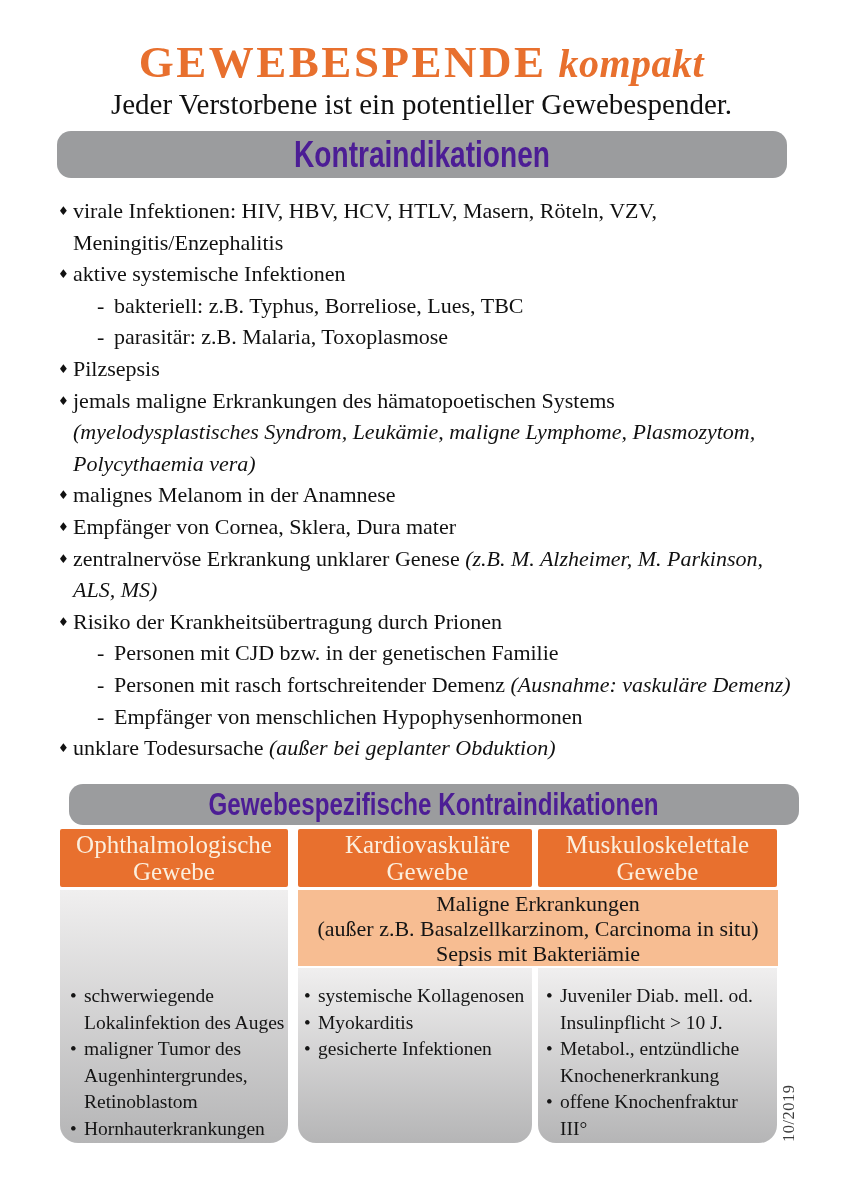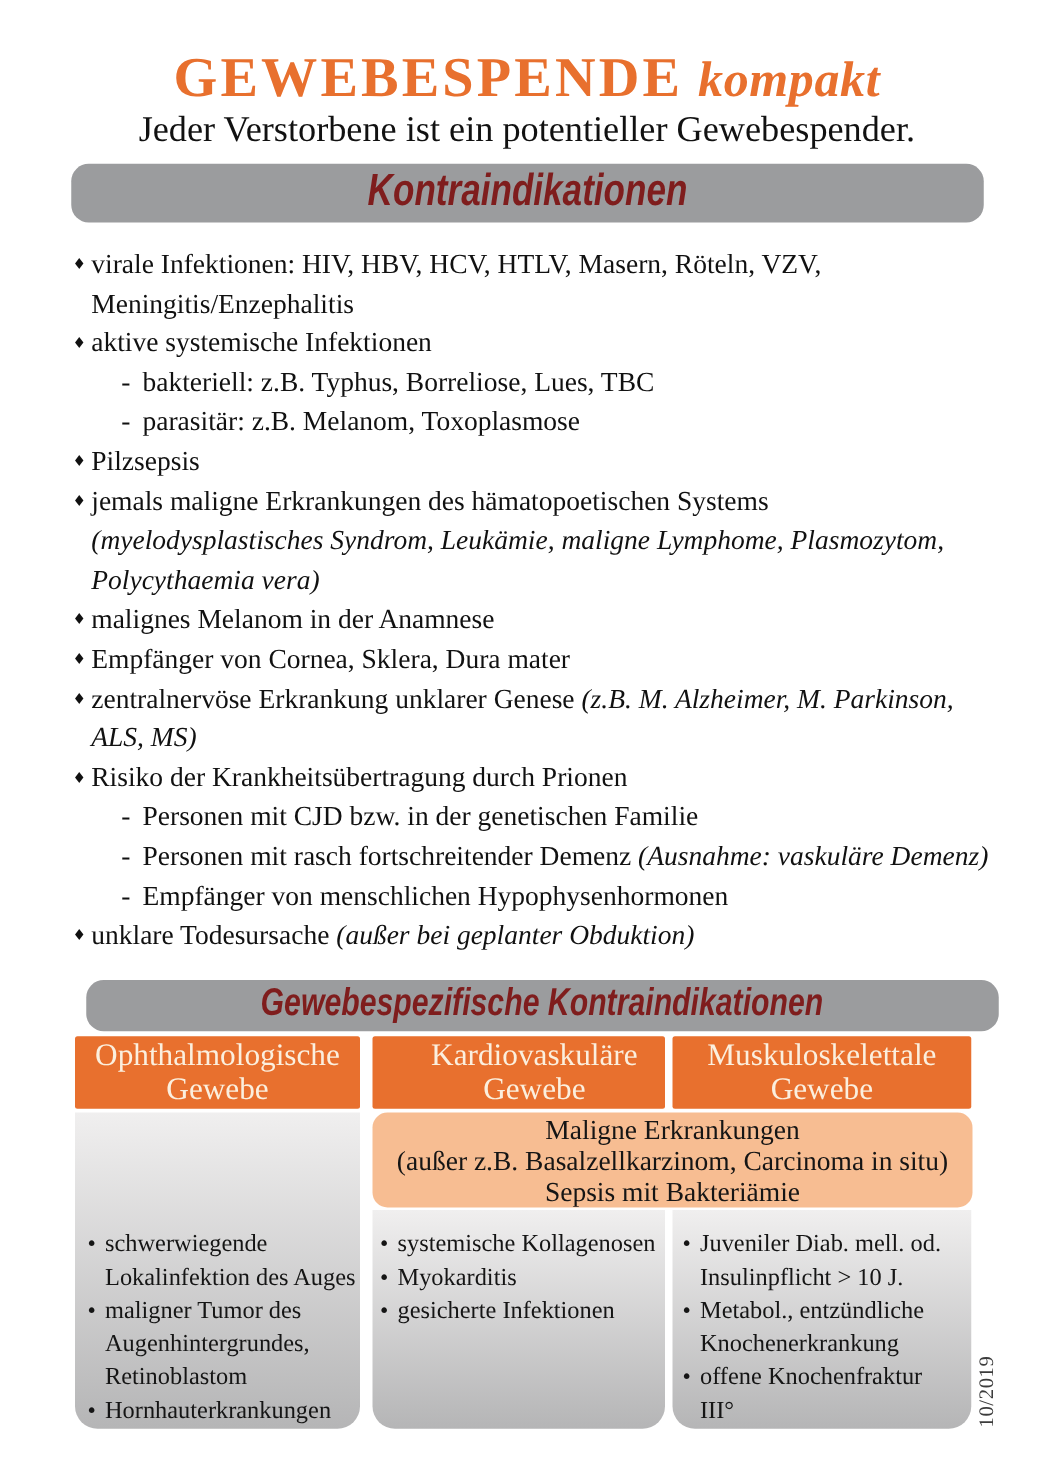--- a/index.html
+++ b/index.html
@@ -36,23 +36,23 @@
   }
   .subtitle{
     position:absolute;top:88px;left:0;width:843px;
     text-align:center;font-size:29px;font-weight:normal;color:#111;
   }
   
   .banner{
     position:absolute;left:57px;width:730px;
     background:var(--banner-gray);
     border-radius:14px;
-    display:flex;justify-content:center;
-    color:#7f1d1d;
-    font-family:"Liberation Sans",sans-serif;font-weight:bold;font-style:italic;
+    display:flex;align-items:center;justify-content:center;
+    color:#4c1d95;
+    font-family:"Liberation Sans",sans-serif;font-weight:bold;
   }
   .banner1{top:131px;height:47px;}
   .banner2{top:784px;height:41px;margin-left:12px;}
   .banner .banner-text{display:inline-block;transform:scaleX(0.78);}
   .banner1 .banner-text{font-size:36px;}
   .banner2 .banner-text{font-size:31px;}
   
   .contra-list{
     position:absolute;left:57px;top:195px;width:740px;
     font-size:22px;line-height:31.6px;color:#111;
@@ -77,21 +77,20 @@
   .colhead.c0{left:60px;width:228px;}
   .colhead.c1{left:298px;width:234px;padding-left:25px;}
   .colhead.c2{left:538px;width:239px;}
   
   .sharedbox{
     position:absolute;left:298px;top:890px;width:480px;height:76px;
     background:var(--light-orange);
     display:flex;align-items:center;justify-content:center;
     font-size:22px;line-height:25px;text-align:center;white-space:pre;
     color:#151515;
-    border-radius:12px;
   }
   
   .gradbox{
     position:absolute;
     background:linear-gradient(to bottom,var(--grad-top),var(--grad-bottom));
     border-radius:0 0 18px 18px;
   }
   .gradbox.g0{left:60px;top:890px;width:228px;height:253px;padding:93px 4px 0 24px;}
   .gradbox.g1{left:298px;top:968px;width:234px;height:175px;padding:15px 2px 0 20px;}
   .gradbox.g2{left:538px;top:968px;width:239px;height:175px;padding:15px 2px 0 22px;}
@@ -130,21 +129,21 @@
       <div class="li level1">
         <span class="marker">♦</span>
         <span class="txt">aktive systemische Infektionen</span>
       </div>
       <div class="li level2">
         <span class="marker">-</span>
         <span class="txt">bakteriell: z.B. Typhus, Borreliose, Lues, TBC</span>
       </div>
       <div class="li level2">
         <span class="marker">-</span>
-        <span class="txt">parasitär: z.B. Melanom, Toxoplasmose</span>
+        <span class="txt">parasitär: z.B. Malaria, Toxoplasmose</span>
       </div>
       <div class="li level1">
         <span class="marker">♦</span>
         <span class="txt">Pilzsepsis</span>
       </div>
       <div class="li level1">
         <span class="marker">♦</span>
         <span class="txt">jemals maligne Erkrankungen des hämatopoetischen Systems
 <i>(myelodysplastisches Syndrom, Leukämie, maligne Lymphome, Plasmozytom,
 Polycythaemia vera)</i></span>

